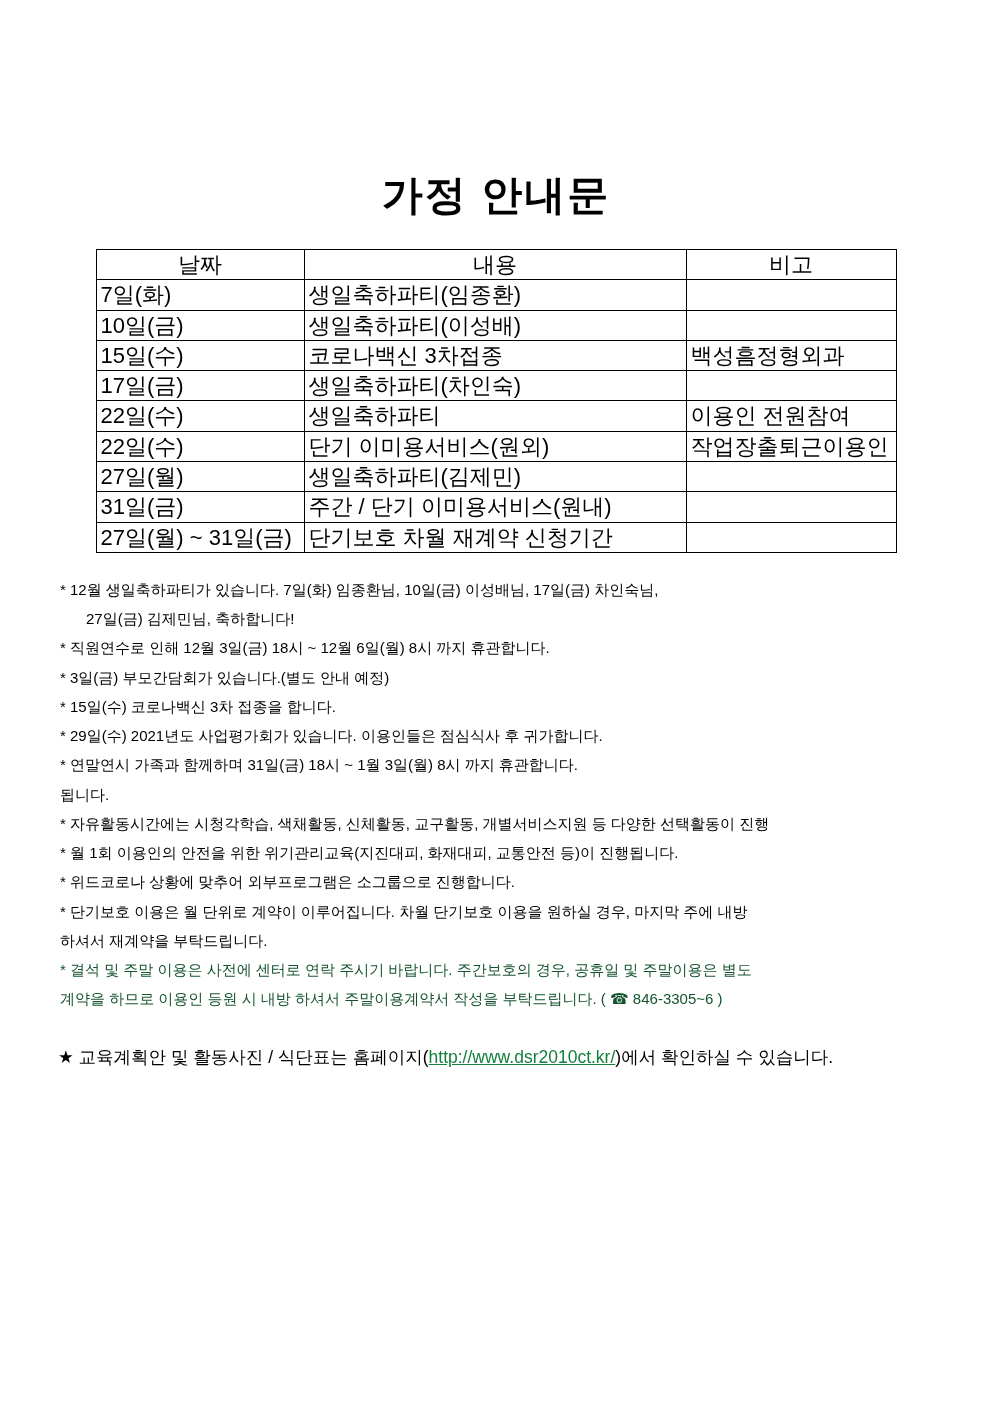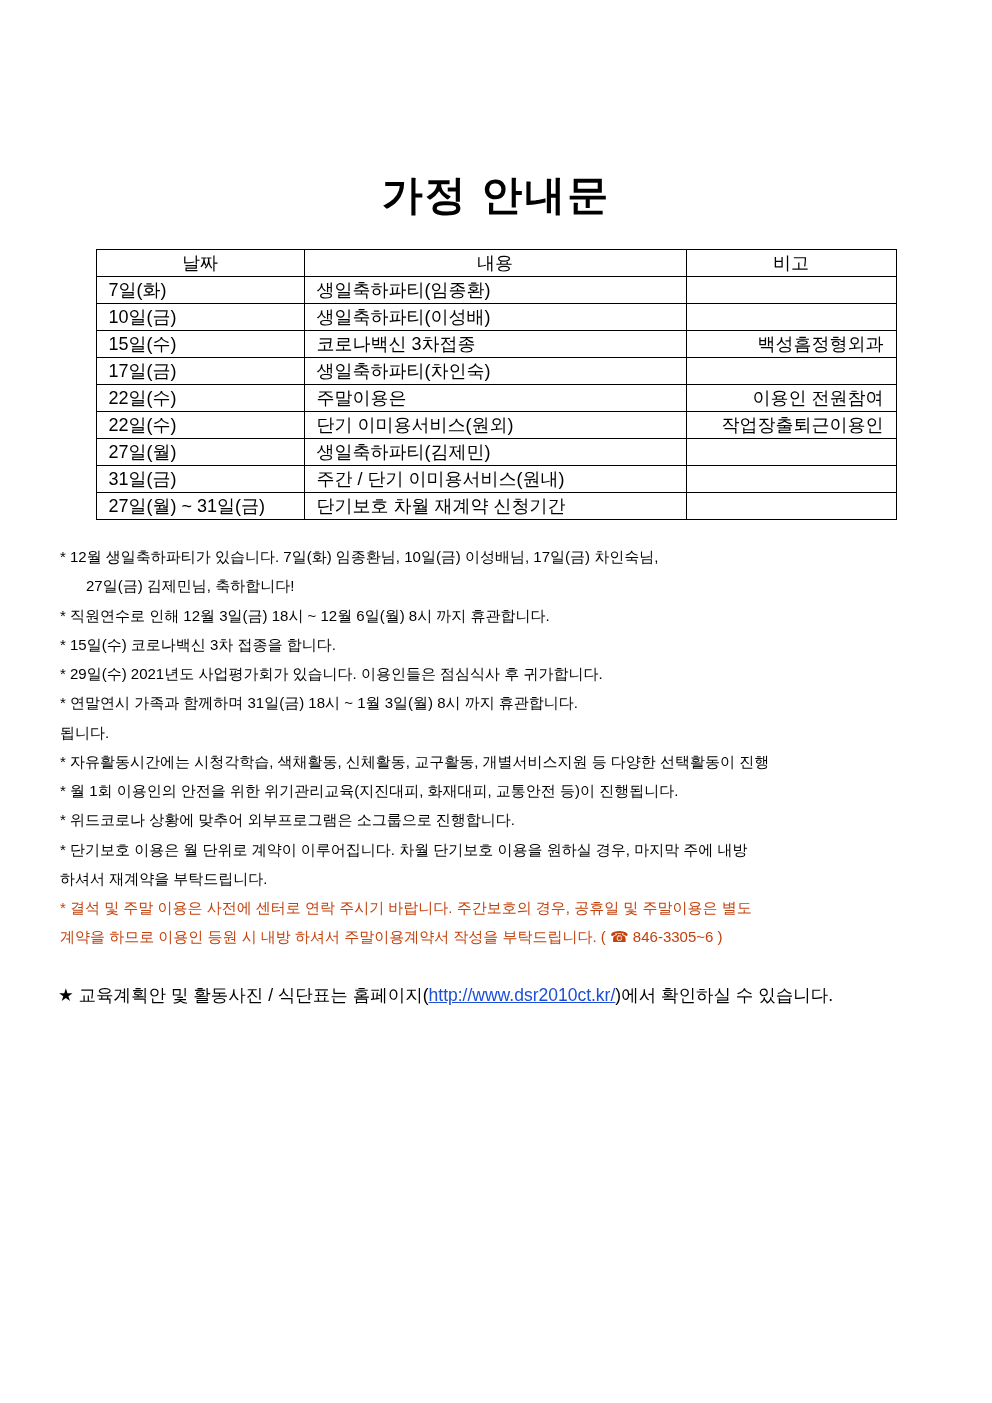--- a/index.html
+++ b/index.html
@@ -32,66 +32,66 @@
   }
   .schedule-table {
     border-collapse: collapse;
     margin: 26px auto 0 auto;
     width: 800px;
     table-layout: fixed;
   }
   .schedule-table th,
   .schedule-table td {
     border: 1px solid #000000;
-    font-size: 18px;
+    font-size: 22px;
     font-weight: normal;
-    padding: 2px 12px;
+    padding: 2px 4px;
     height: 22px;
     line-height: 1.15;
   }
   .schedule-table th {
     text-align: center;
     font-weight: normal;
   }
   .col-date { width: 208px; }
   .col-content { width: 382px; }
   .col-note { width: 210px; }
   .td-date {
     text-align: left;
   }
   .td-content {
     text-align: left;
     padding-left: 8px;
   }
   .td-note {
-    text-align: right;
+    text-align: left;
   }
   .notes {
     margin-top: 22px;
     padding-left: 2px;
   }
   .note-line {
     font-size: 15px;
     line-height: 1.95;
     text-align: justify;
     white-space: pre-wrap;
   }
   .note-indent {
     padding-left: 26px;
   }
   .note-red {
-    color: #c2410c;
+    color: #14532d;
   }
   .note-star {
     margin-top: 26px;
     font-size: 17.5px;
     line-height: 1.95;
   }
   .link {
-    color: #1d4ed8;
+    color: #15803d;
     text-decoration: underline;
   }
 </style>
 </head>
 <body>
 
 <div class="page">
 
   <h1 class="doc-title">가정 안내문</h1>
 
@@ -124,21 +124,21 @@
           <td class="td-content">코로나백신  3차접종</td>
           <td class="td-note">백성흠정형외과</td>
         </tr>
         <tr>
           <td class="td-date">17일(금)</td>
           <td class="td-content">생일축하파티(차인숙)</td>
           <td class="td-note"></td>
         </tr>
         <tr>
           <td class="td-date">22일(수)</td>
-          <td class="td-content">주말이용은</td>
+          <td class="td-content">생일축하파티</td>
           <td class="td-note">이용인  전원참여</td>
         </tr>
         <tr>
           <td class="td-date">22일(수)</td>
           <td class="td-content">단기 이미용서비스(원외)</td>
           <td class="td-note">작업장출퇴근이용인</td>
         </tr>
         <tr>
           <td class="td-date">27일(월)</td>
           <td class="td-content">생일축하파티(김제민)</td>
@@ -154,20 +154,21 @@
           <td class="td-content">단기보호 차월 재계약 신청기간</td>
           <td class="td-note"></td>
         </tr>
       </tbody>
   </table>
 
   <div class="notes" id="notes-container">
       <div class="note-line">* 12월 생일축하파티가 있습니다. 7일(화) 임종환님, 10일(금) 이성배님, 17일(금) 차인숙님,</div>
       <div class="note-line note-indent">27일(금) 김제민님, 축하합니다!</div>
       <div class="note-line">* 직원연수로 인해 12월 3일(금) 18시 ~ 12월 6일(월) 8시 까지 휴관합니다.</div>
+      <div class="note-line">* 3일(금) 부모간담회가 있습니다.(별도 안내 예정)</div>
       <div class="note-line">* 15일(수) 코로나백신 3차 접종을 합니다.</div>
       <div class="note-line">* 29일(수) 2021년도 사업평가회가 있습니다. 이용인들은 점심식사 후 귀가합니다.</div>
       <div class="note-line">* 연말연시 가족과 함께하며 31일(금) 18시 ~ 1월 3일(월) 8시 까지 휴관합니다.</div>
       <div class="note-line">됩니다.</div>
       <div class="note-line">* 자유활동시간에는 시청각학습, 색채활동, 신체활동, 교구활동, 개별서비스지원 등 다양한 선택활동이 진행</div>
       <div class="note-line">* 월 1회 이용인의 안전을 위한 위기관리교육(지진대피, 화재대피, 교통안전 등)이 진행됩니다.</div>
       <div class="note-line">* 위드코로나 상황에 맞추어 외부프로그램은 소그룹으로 진행합니다.</div>
       <div class="note-line">* 단기보호 이용은 월 단위로 계약이 이루어집니다. 차월 단기보호 이용을 원하실 경우, 마지막 주에 내방</div>
       <div class="note-line">하셔서 재계약을 부탁드립니다.</div>
       <div class="note-line note-red">* 결석 및 주말 이용은 사전에 센터로 연락 주시기 바랍니다. 주간보호의 경우, 공휴일 및 주말이용은 별도</div>

